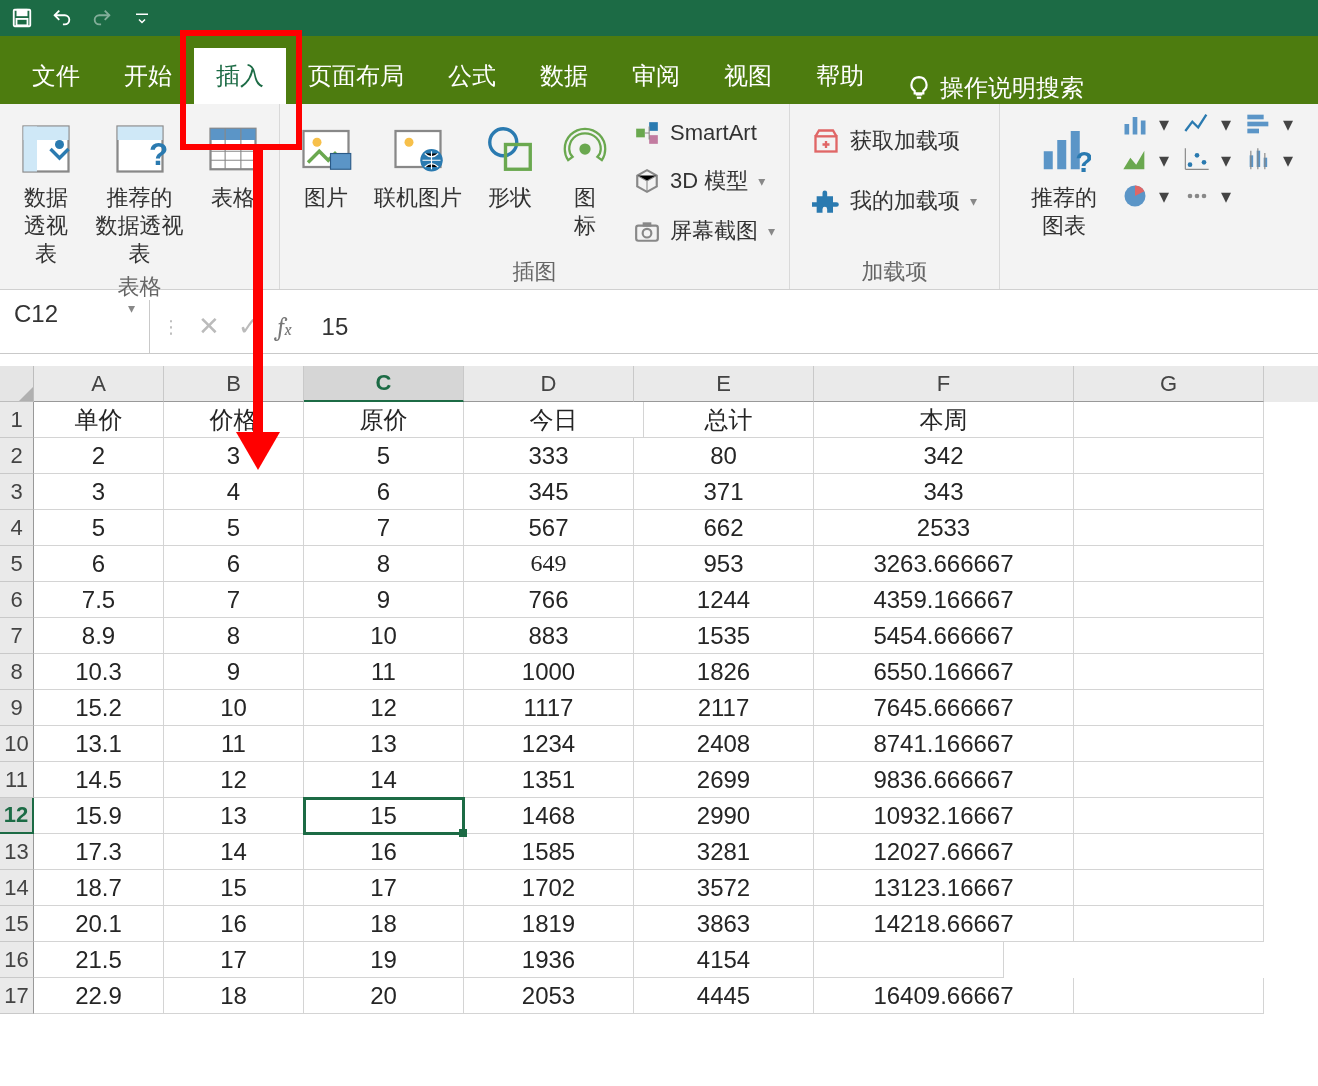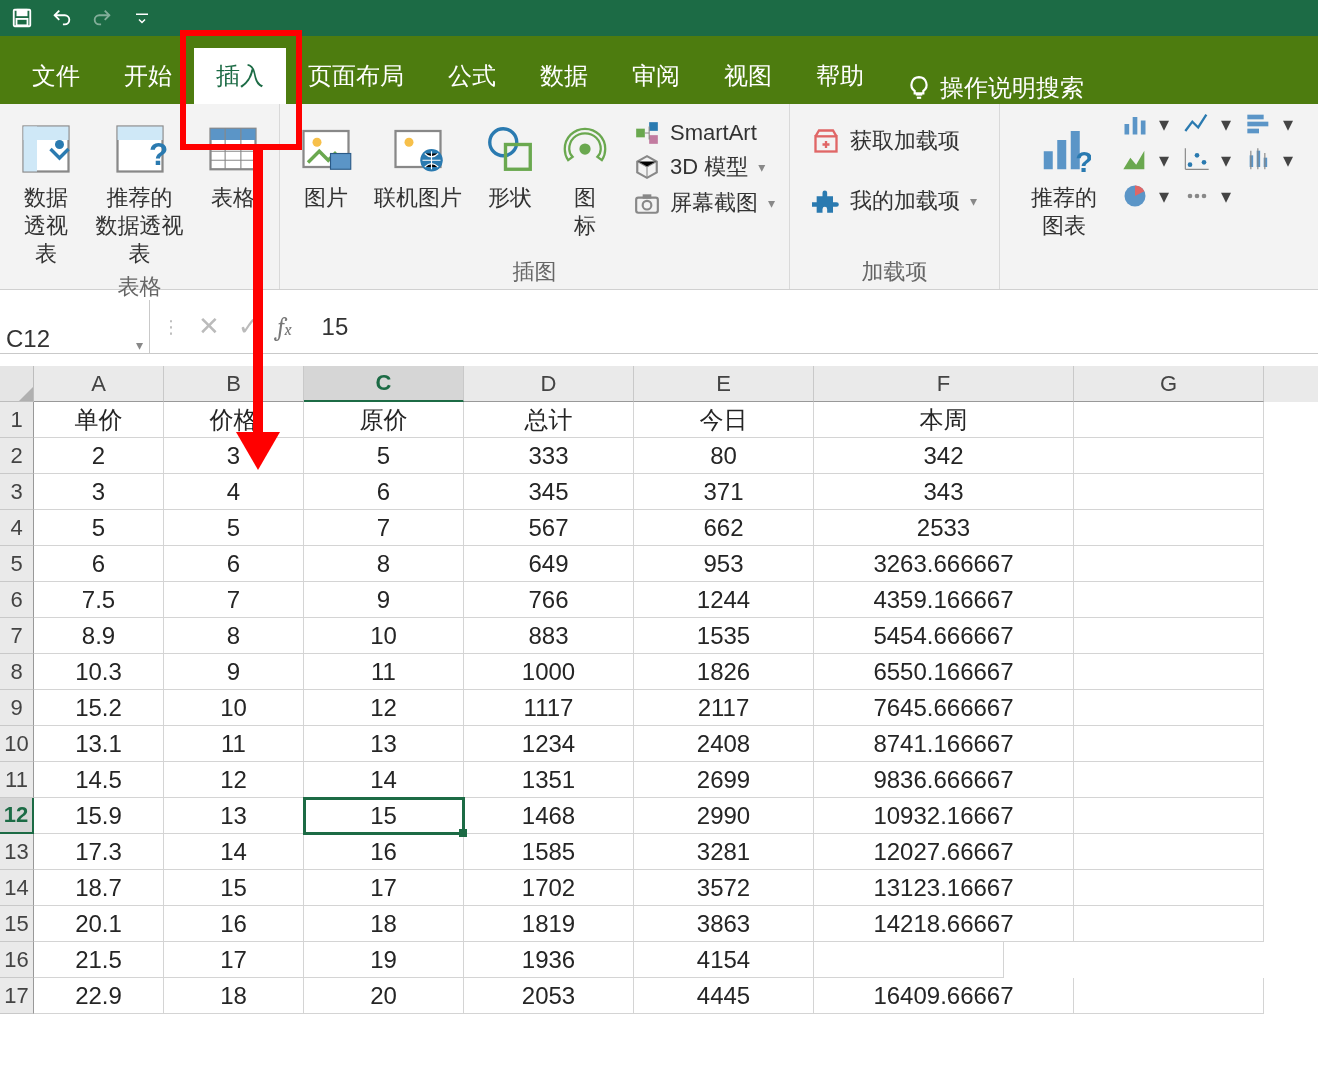--- a/index.html
+++ b/index.html
@@ -10,28 +10,28 @@
   .tab { padding:0 22px; height:56px; display:flex; align-items:center; color:#fff; font-size:24px; font-weight:400; cursor:default; }
   .tab.active { background:#fff; color:#1c6b45; position:relative; }
   .search-wrap { display:flex; align-items:center; gap:8px; margin-left:20px; color:#fff; font-size:24px; }
   .ribbon { background:#f3f3f3; border-bottom:1px solid #d0d0d0; display:flex; height:186px; }
   .group { border-right:1px solid #d9d9d9; padding:6px 10px 4px 10px; display:flex; flex-direction:column; align-items:center; justify-content:space-between; }
   .group-row { display:flex; gap:6px; justify-content:center; flex:1; }
   .rbtn { display:flex; flex-direction:column; align-items:center; justify-content:flex-start; padding:4px 6px; min-width:72px; }
   .rbtn .icon { height:70px; display:flex; align-items:center; justify-content:center; }
   .rbtn .lbl { text-align:center; font-size:22px; line-height:28px; color:#333; }
   .group-label { font-size:22px; color:#666; text-align:center; height:28px; }
-  .small-row { display:flex; flex-direction:column; gap:2px; }
+  .small-row { display:flex; flex-direction:column; gap:16px; }
   .small-btn { display:flex; align-items:center; gap:10px; font-size:22px; color:#333; padding:2px 4px; white-space:nowrap; }
   .chart-small { display:flex; align-items:center; gap:8px; font-size:20px; color:#444; }
   .chart-grid { display:flex; flex-direction:column; gap:8px; margin-left:10px; }
   .chart-grid-row { display:flex; gap:12px; }
 
   .namebox-bar { height:54px; border-bottom:1px solid #c9c9c9; display:flex; align-items:center; background:#fff; }
-  .namebox { width:150px; height:100%; border-right:1px solid #c9c9c9; display:flex; align-items:flex-end; padding:0 6px; font-size:24px; color:#333; justify-content:space-between;}
+  .namebox { width:150px; height:100%; border-right:1px solid #c9c9c9; display:flex; align-items:flex-start; padding:0 14px; font-size:24px; color:#333; justify-content:space-between;}
   .fxbar { display:flex; align-items:center; gap:18px; padding:0 12px; font-size:24px; color:#777; flex:1;}
   .fxbar .fx-lbl { font-style:italic; font-family: "Cambria", serif;}
   .fxbar .cell-val { color:#333; }
   .fxbar .faded { color:#bbb; }
 
   .sheet { position:relative; }
   .col-headers { display:flex; height:36px; background:#eaeaea; }
   .rowhdr-corner { width:34px; border-right:1px solid #bdbdbd; border-bottom:1px solid #bdbdbd; background:#e5e5e5; display:flex; align-items:flex-end; justify-content:flex-end;}
   .col-hdr { border-right:1px solid #c9c9c9; border-bottom:1px solid #999; display:flex; align-items:center; justify-content:center; font-size:22px; color:#444; background:#eaeaea;}
   .row { display:flex; height:36px; }
@@ -355,22 +355,22 @@
       <div class="col-hdr" style="width: 170px;">D</div>
       <div class="col-hdr" style="width: 180px;">E</div>
       <div class="col-hdr" style="width: 260px;">F</div>
       <div class="col-hdr" style="width: 190px;">G</div>
     </div>
     <div class="row">
       <div class="row-hdr">1</div>
       <div class="cell" style="width: 130px;">单价</div>
       <div class="cell" style="width: 140px;">价格</div>
       <div class="cell" style="width: 160px;">原价</div>
+      <div class="cell" style="width: 180px;">今日</div>
       <div class="cell" style="width: 170px;">总计</div>
-      <div class="cell" style="width: 180px;">今日</div>
       <div class="cell" style="width: 260px;">本周</div>
       <div class="cell" style="width: 190px;"></div>
     </div>
     <div class="row">
       <div class="row-hdr">2</div>
       <div class="cell" style="width: 130px;">2</div>
       <div class="cell" style="width: 140px;">3</div>
       <div class="cell" style="width: 160px;">5</div>
       <div class="cell" style="width: 170px;">333</div>
       <div class="cell" style="width: 180px;">80</div>
@@ -395,21 +395,21 @@
       <div class="cell" style="width: 170px;">567</div>
       <div class="cell" style="width: 180px;">662</div>
       <div class="cell" style="width: 260px;">2533</div>
       <div class="cell" style="width: 190px;"></div>
     </div>
     <div class="row">
       <div class="row-hdr">5</div>
       <div class="cell" style="width: 130px;">6</div>
       <div class="cell" style="width: 140px;">6</div>
       <div class="cell" style="width: 160px;">8</div>
-      <div class="cell" style="width: 170px;">649</div>
+      <div class="cell" style="width: 170px; font-family: Liberation Serif, serif;">649</div>
       <div class="cell" style="width: 180px;">953</div>
       <div class="cell" style="width: 260px;">3263.666667</div>
       <div class="cell" style="width: 190px;"></div>
     </div>
     <div class="row">
       <div class="row-hdr">6</div>
       <div class="cell" style="width: 130px;">7.5</div>
       <div class="cell" style="width: 140px;">7</div>
       <div class="cell" style="width: 160px;">9</div>
       <div class="cell" style="width: 170px;">766</div>

